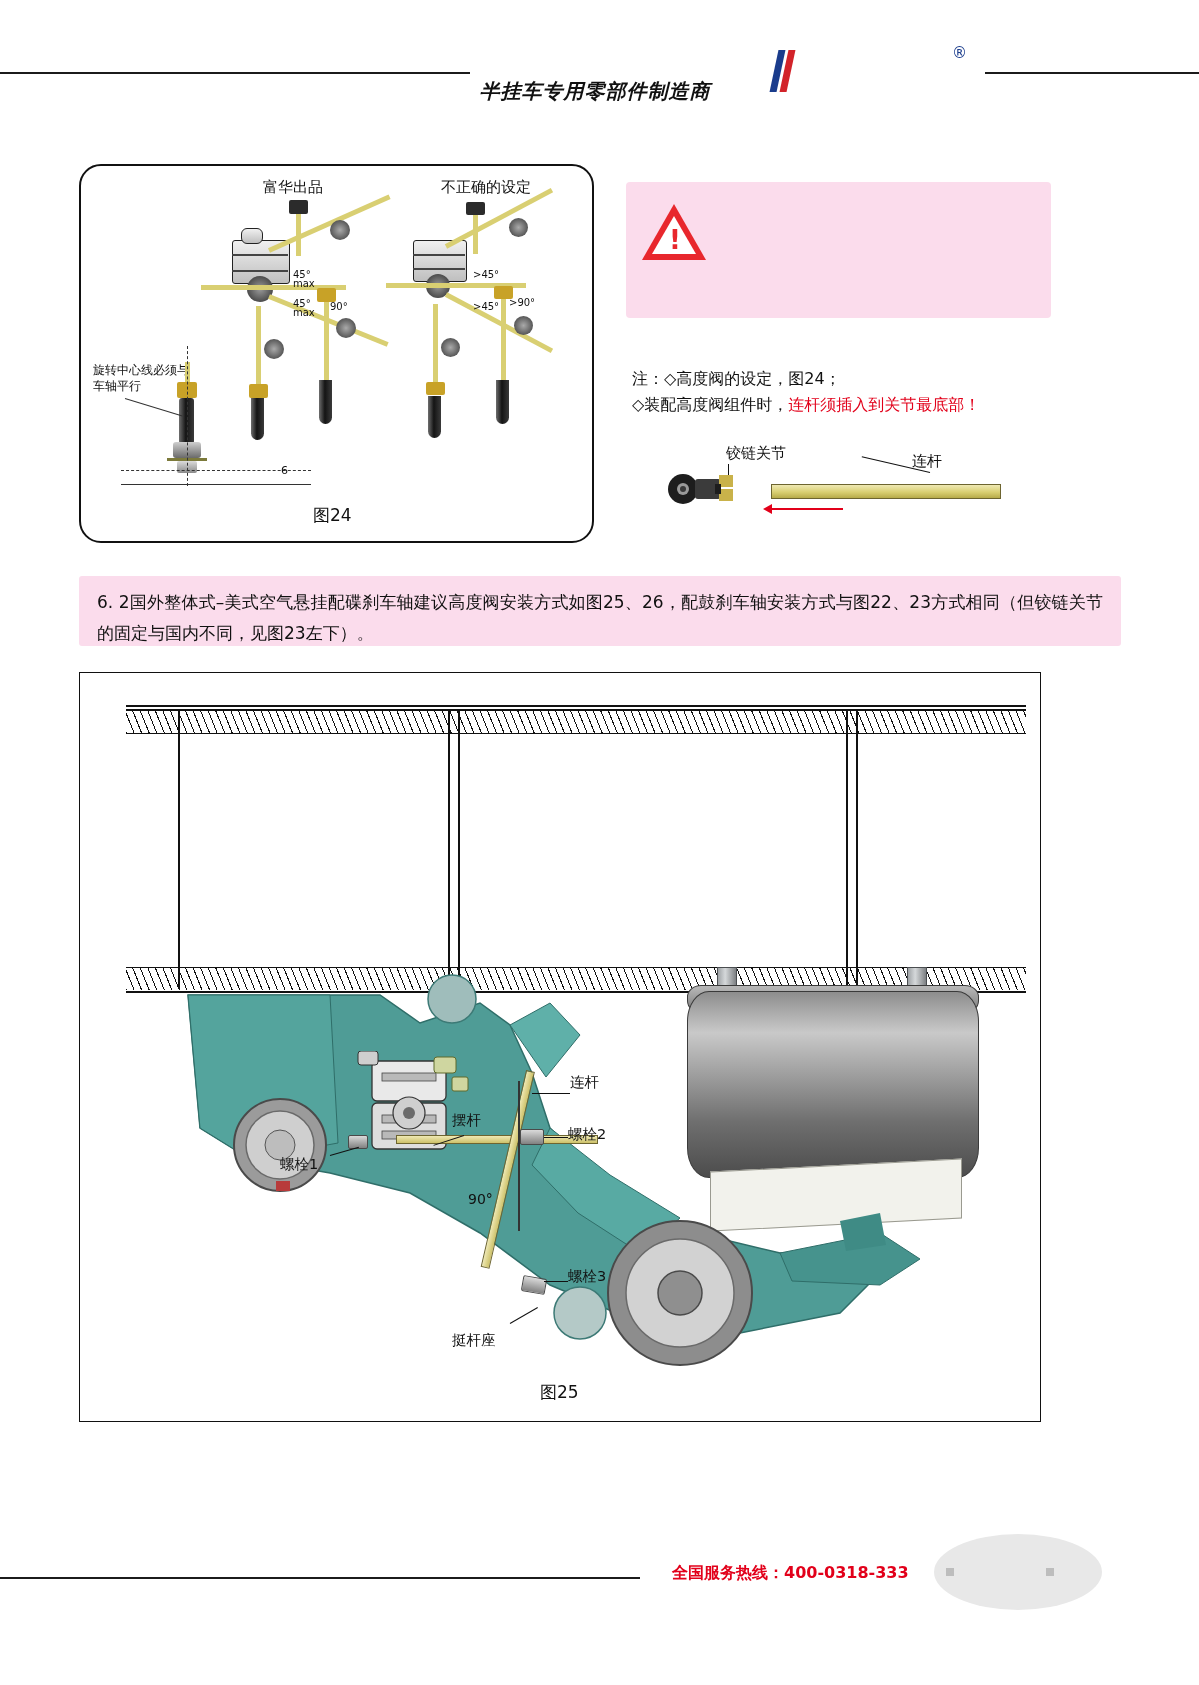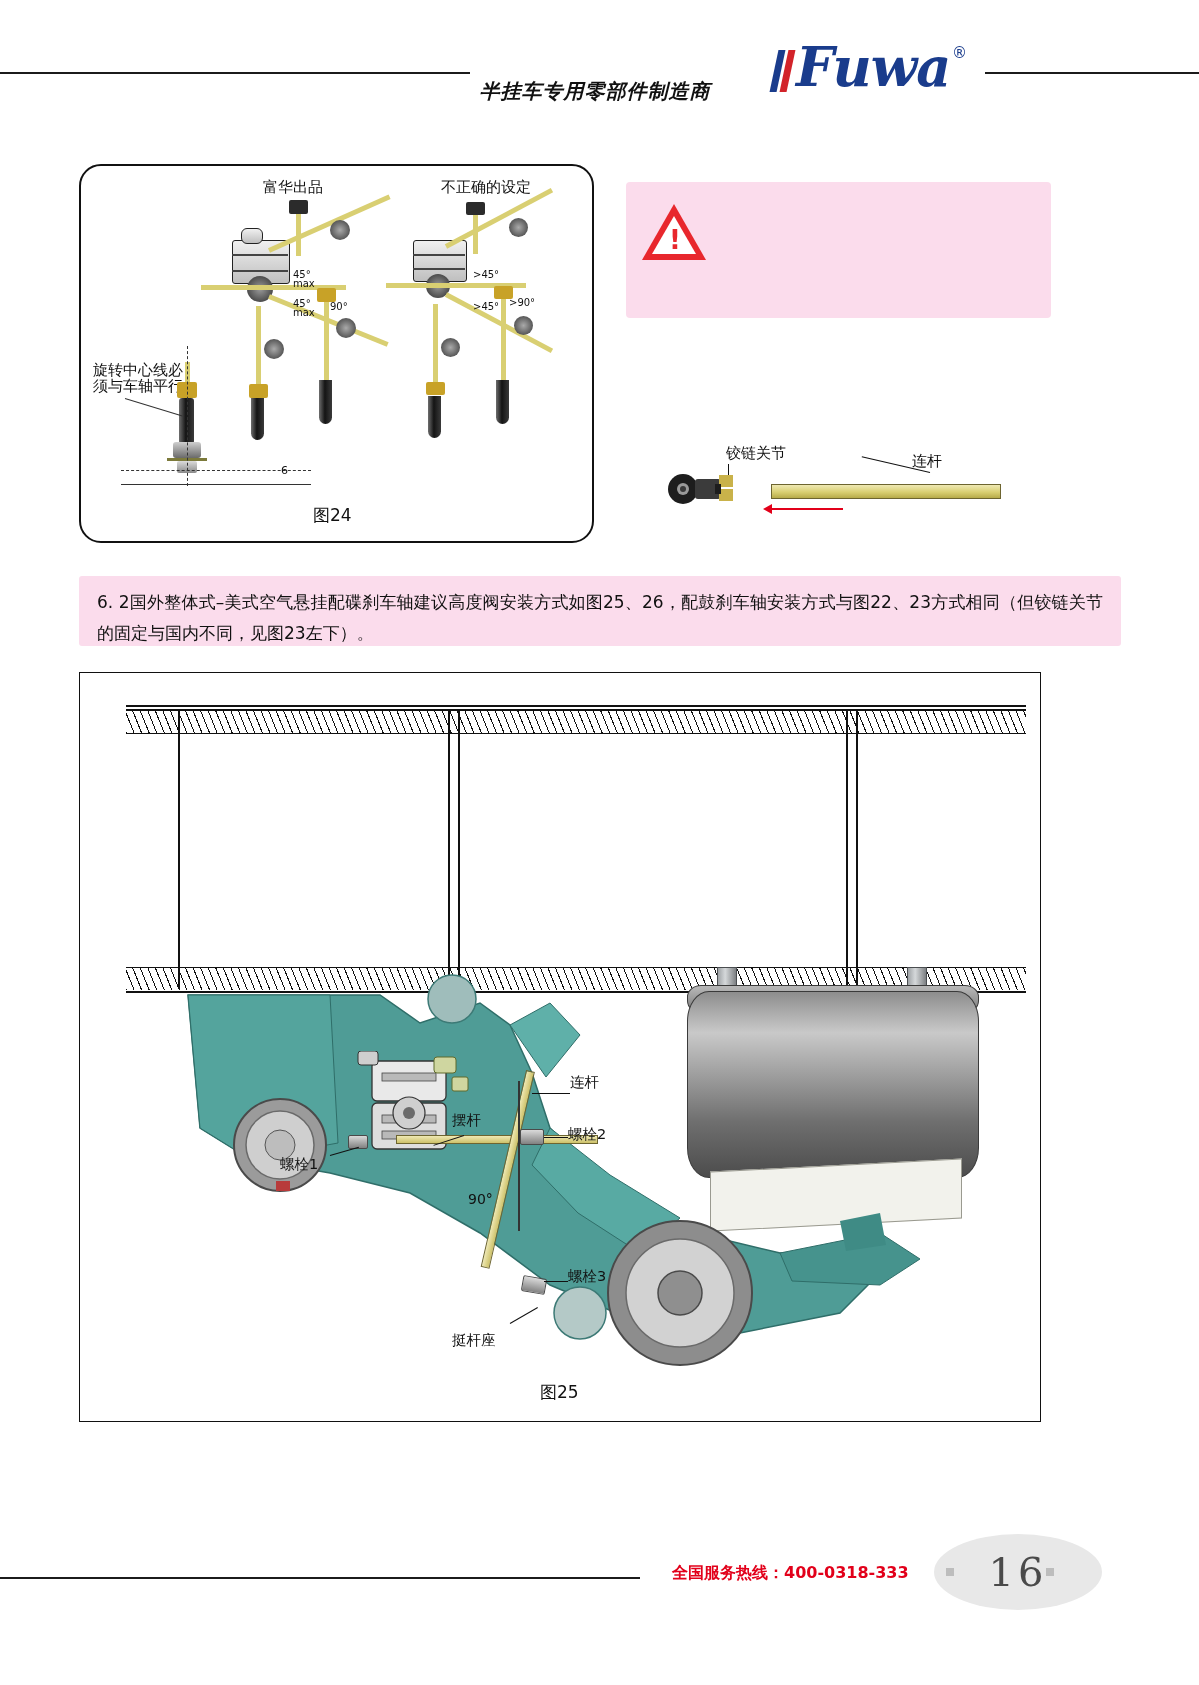--- a/index.html
+++ b/index.html
@@ -129,21 +129,21 @@
   .f24-title-r {
     position: absolute;
     left: 360px; top: 12px;
     font-size: 15px;
     color: #111;
   }
   .f24-note {
     position: absolute;
     left: 12px; top: 196px;
     width: 96px;
-    font-size: 15px;
+    font-size: 12px;
     line-height: 16px;
     color: #111;
   }
   .f24-cap {
     position: absolute;
     left: 232px; top: 338px;
     font-size: 17px;
     color: #111;
   }
   .rod-hi  { position: absolute; background: #d9cf72; }
@@ -470,21 +470,20 @@
 
   <div class="header">
     <div class="header-rule-left"></div>
     <div class="header-rule-right"></div>
     <div class="header-sub">半挂车专用零部件制造商</div>
     <div class="logo">
       <div class="logo-bars">
         <i class="b1"></i>
           <i class="b2"></i>
       </div>
-      <div class="logo-text">Fuwa</div>
       <div class="logo-r">®</div>
     </div>
   </div>
 
   <div class="fig24-box">
     <div class="f24-title-l">富华出品</div>
     <div class="f24-title-r">不正确的设定</div>
 
     <div>
 
@@ -574,20 +573,26 @@
 
     <div class="f24-cap">图24</div>
   </div>
 
   <div class="warn-box">
     <div class="warn-tri"></div>
     <div class="warn-tri-in"></div>
     <div class="warn-excl">!</div>
   </div>
 
+  <div class="note-block">
+    <div>注：◇高度阀的设定，图24；</div>
+    <div>
+      <span>◇装配高度阀组件时，</span><span class="note-red">连杆须插入到关节最底部！</span>
+    </div>
+  </div>
 
   <div class="joint-label">铰链关节</div>
   <div class="joint-lead"></div>
   <div class="rod-label">连杆</div>
   <div class="rod-lead"></div>
 
   <div class="hinge-icon">
     <svg width="84" height="34" viewBox="0 0 84 34">
       <circle cx="18" cy="17" r="15" fill="#1d1d1d"></circle>
       <circle cx="18" cy="17" r="6" fill="#9a9a9a"></circle>
@@ -689,15 +694,14 @@
     <div class="ang90">90°</div>
 
     <div class="f25-cap">图25</div>
   </div>
 
   <div class="footer-rule-left"></div>
   <div class="footer-hotline">全国服务热线：400-0318-333</div>
   <div class="page-badge"></div>
   <div class="page-dot" style="left:946px;"></div>
   <div class="page-dot" style="left:1046px;"></div>
-  <div class="page-num">16</div>
 
 </div>
 
 </body></html>

